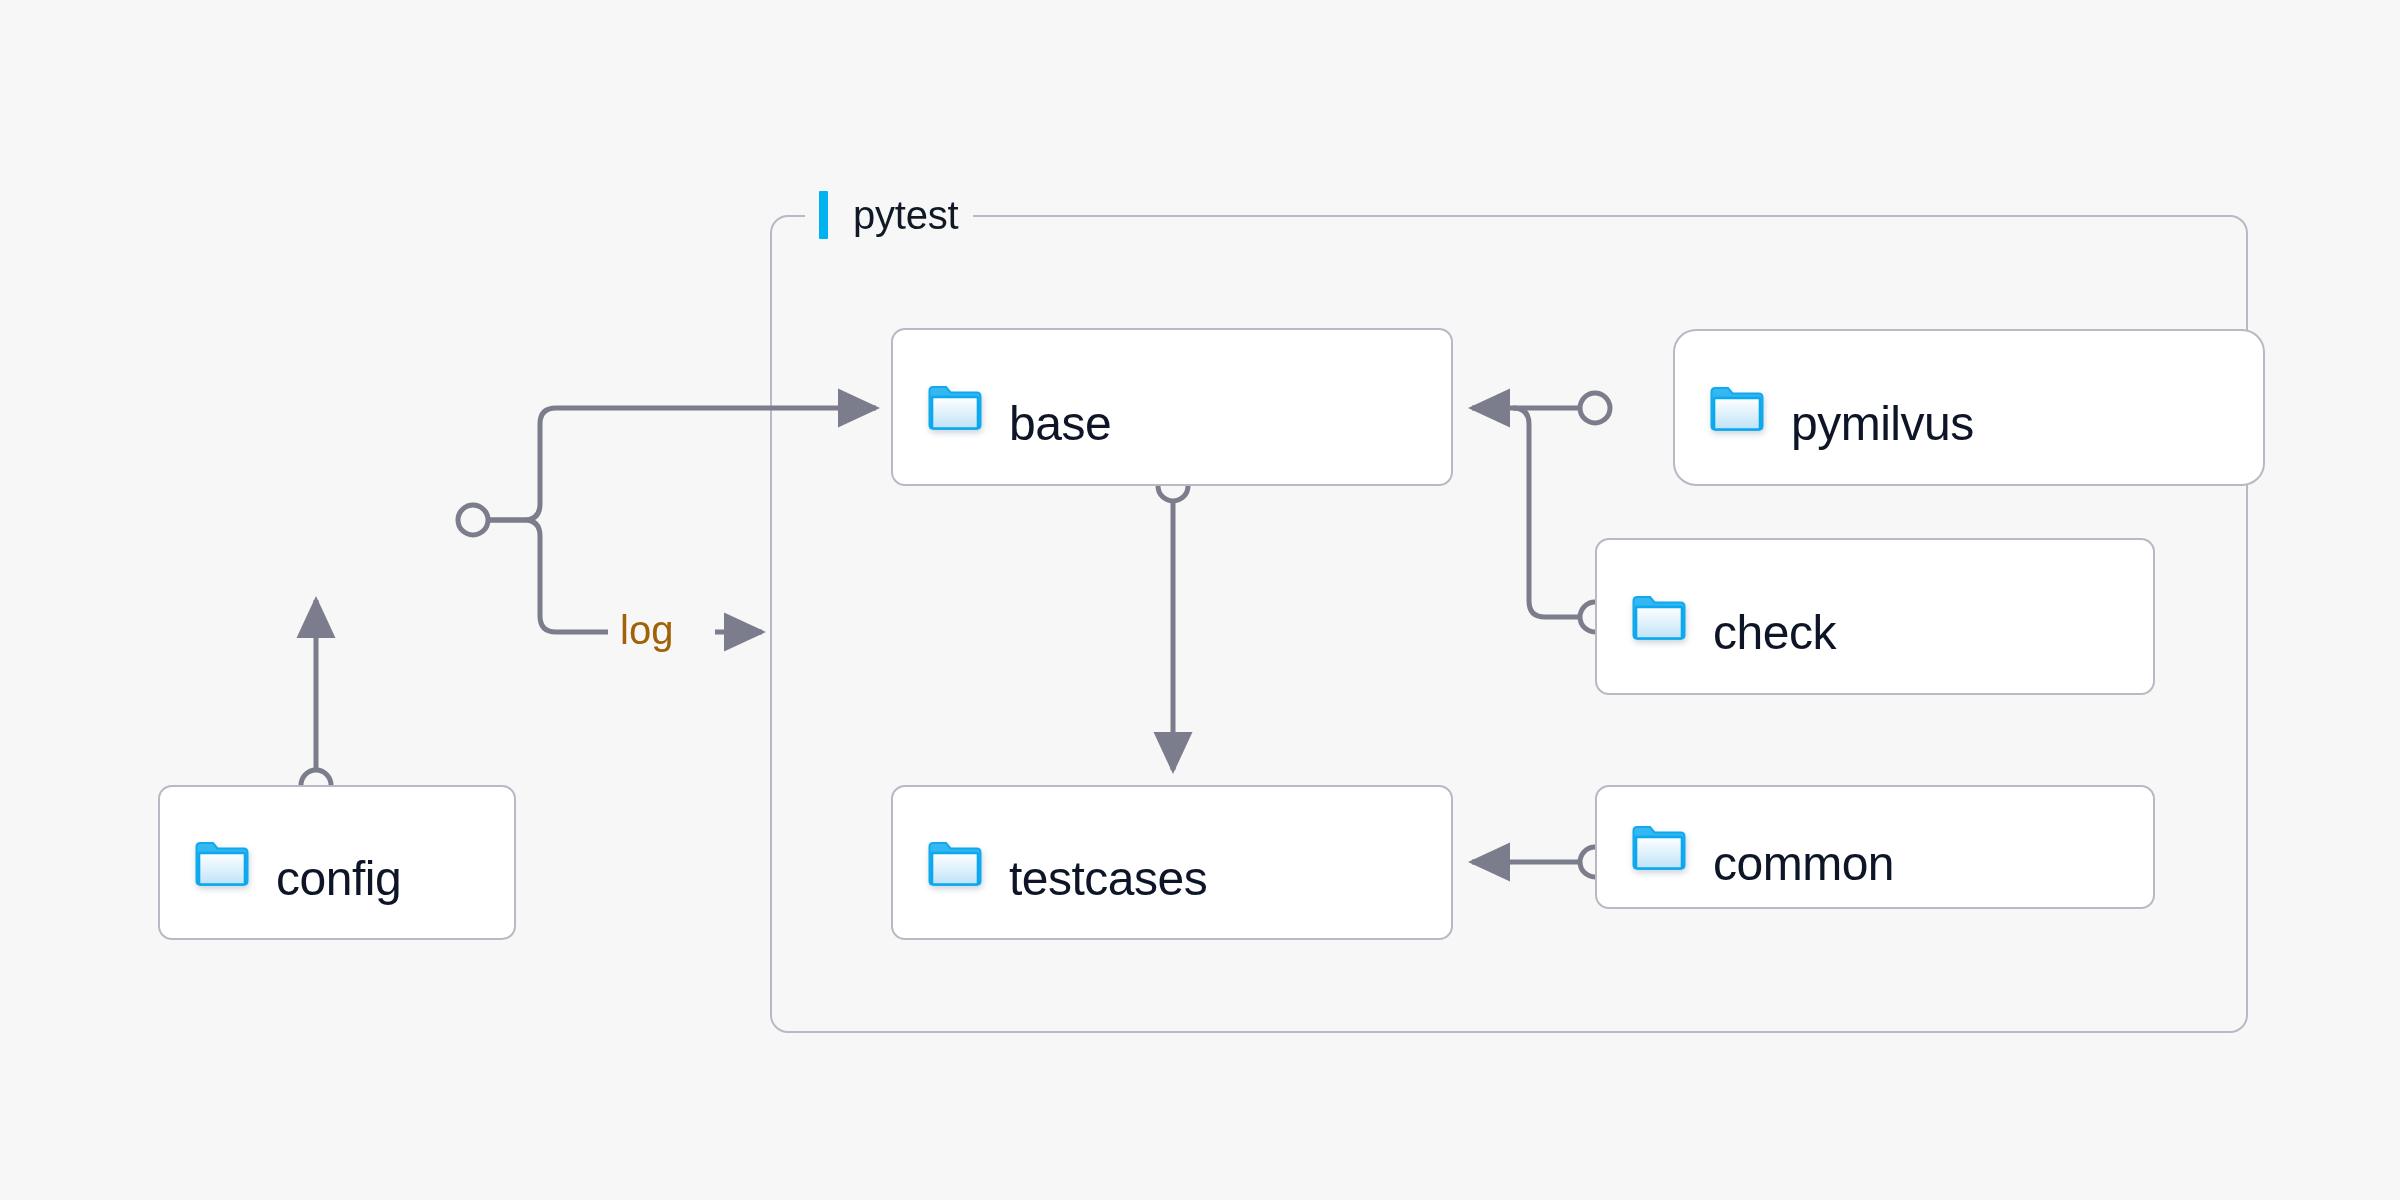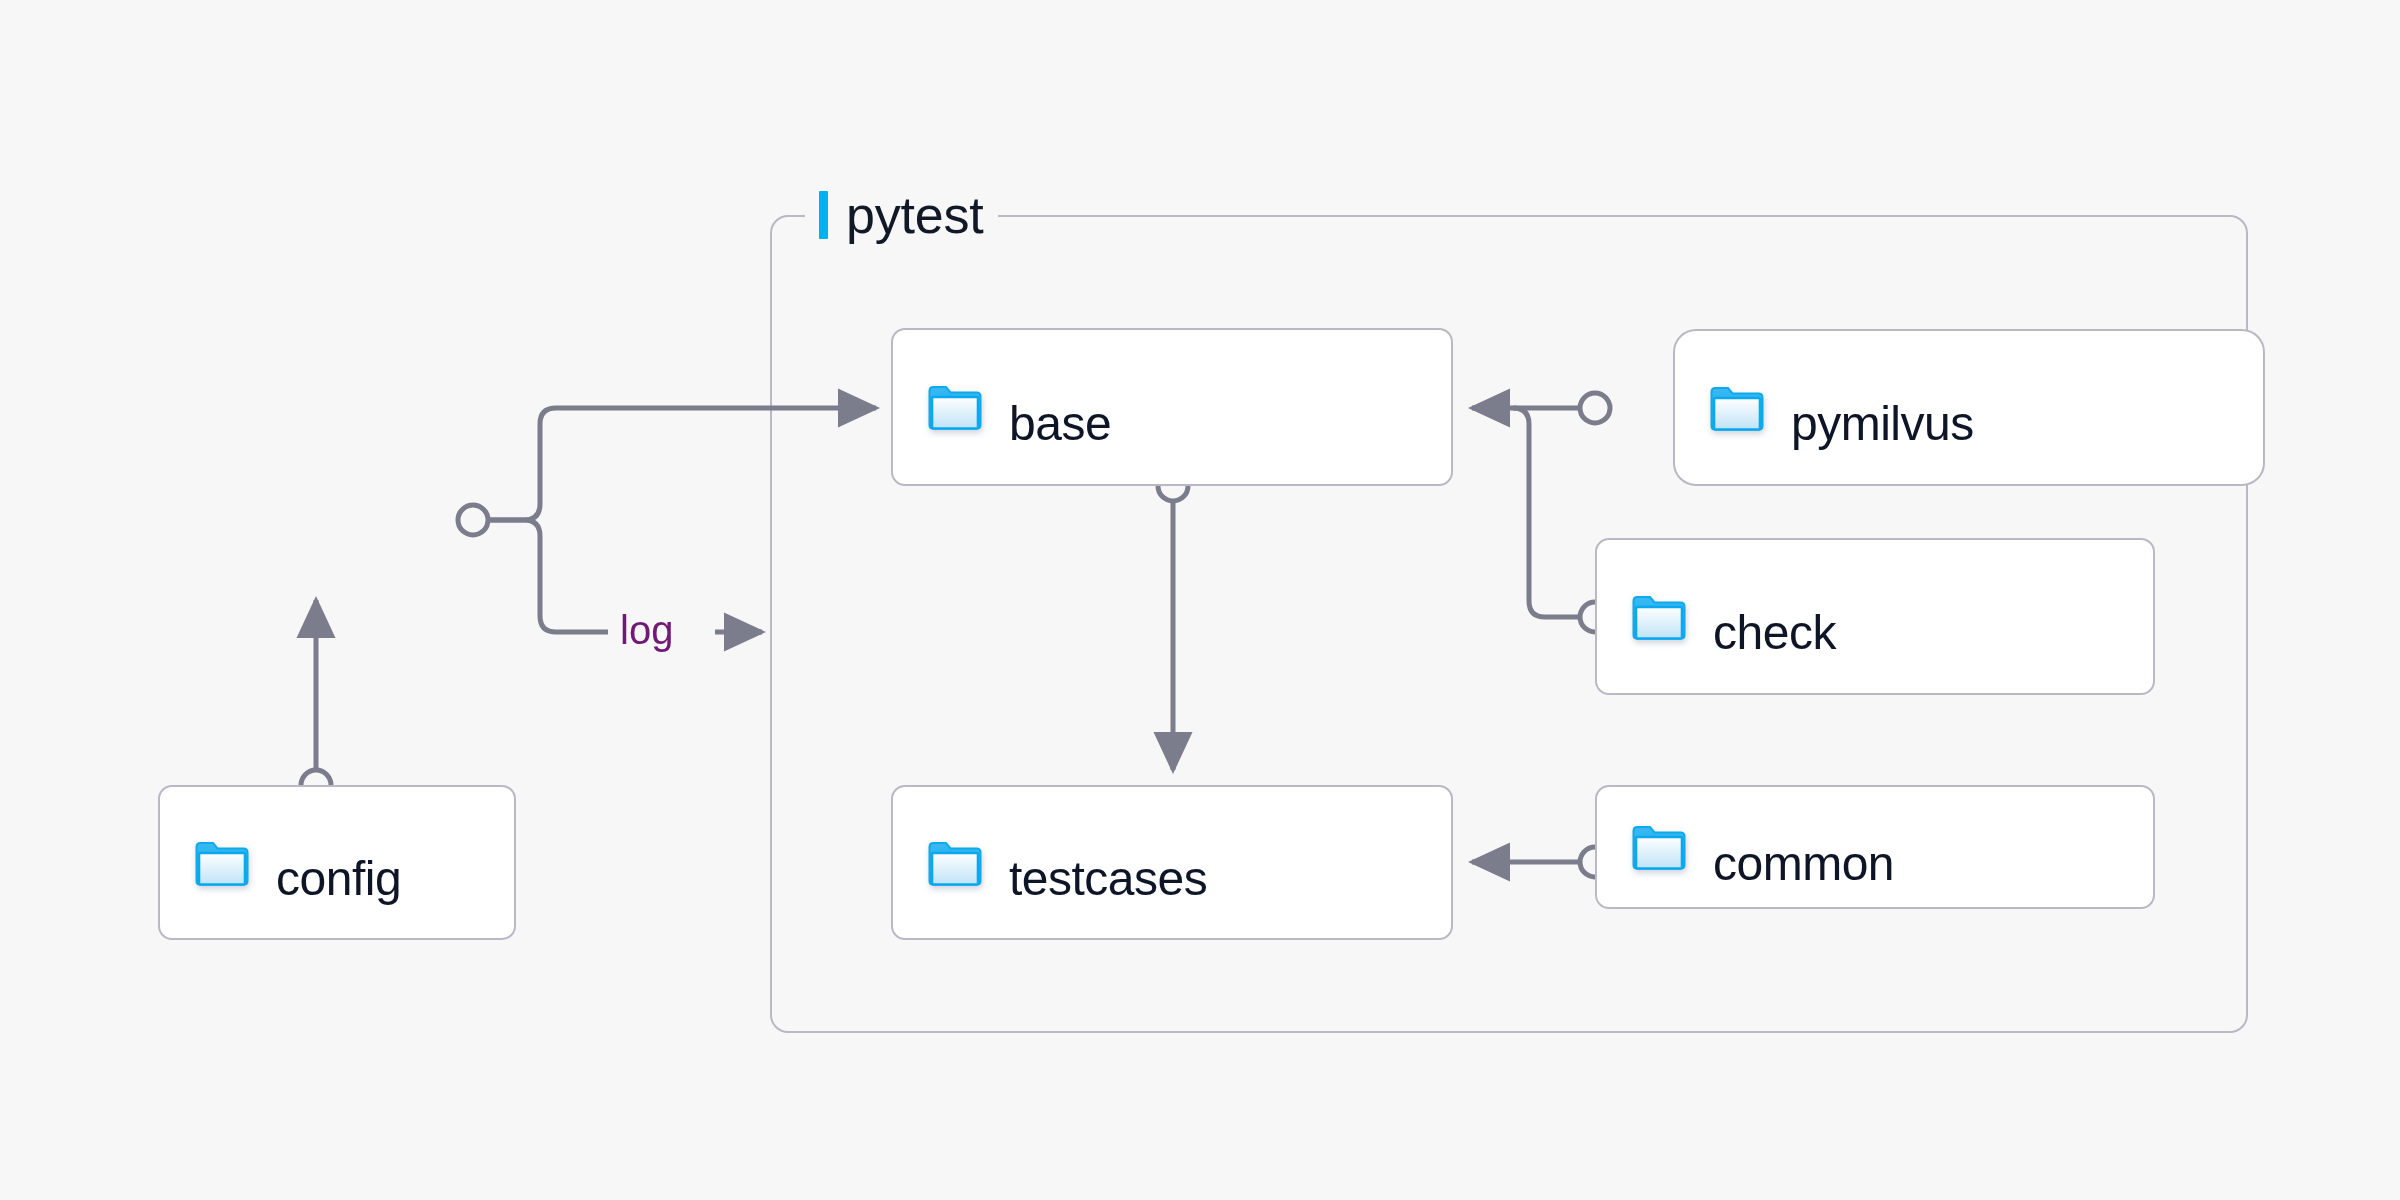--- a/index.html
+++ b/index.html
@@ -65,30 +65,31 @@
     height: 54px;
   }
   .group-bar {
     width: 9px;
     height: 48px;
     background: #00b2f0;
     border-radius: 1px;
     flex: 0 0 auto;
   }
   .group-title {
-    font-size: 52px;
+    font-size: 40px;
     font-weight: 400;
     color: #111927;
     letter-spacing: -0.2px;
     white-space: nowrap;
+    margin-left: 7px;
   }
   .edge-label {
     position: absolute;
     font-size: 40px;
-    color: #701a75;
+    color: #a16207;
     background: #f7f7f8;
     padding: 0 12px;
     white-space: nowrap;
     font-weight: 400;
   }
 </style>
 </head>
 <body>
 
 <div id="canvas">

